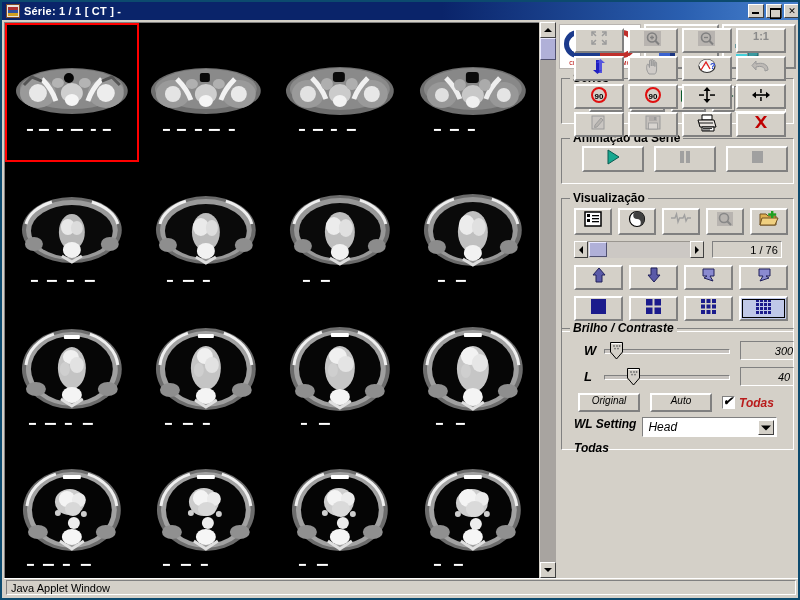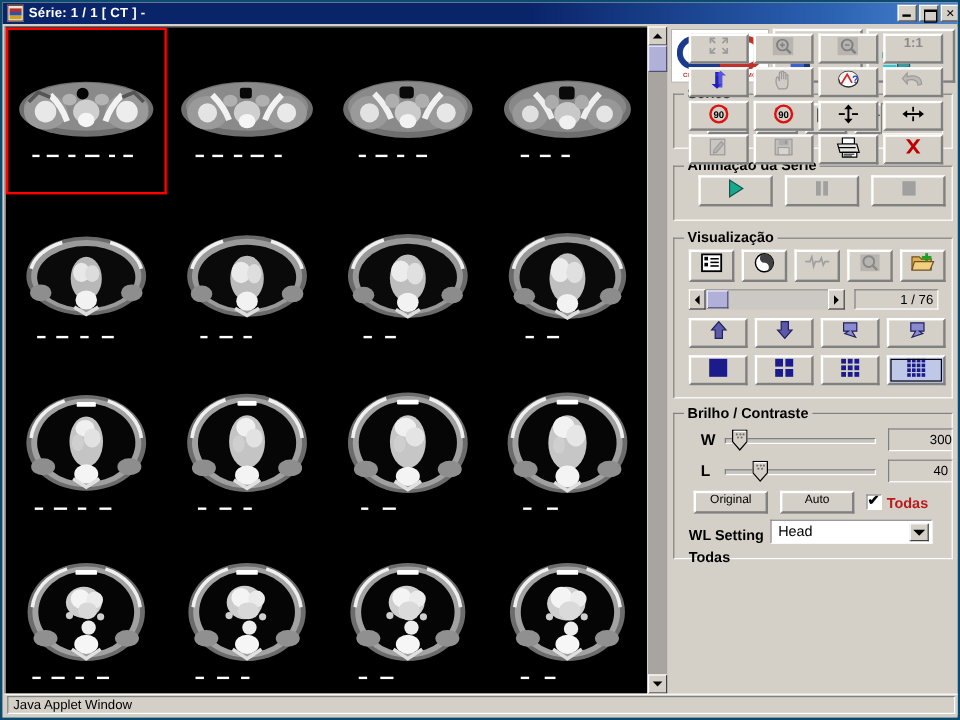--- a/index.html
+++ b/index.html
@@ -213,21 +213,21 @@
   #vis-scroll .vs-thumb { position:absolute; left:15px; top:1px; width:18px; height:15px;
      background:#b0b0d8; border-top:1px solid #e8e8ff; border-left:1px solid #e8e8ff;
      border-right:1px solid #505070; border-bottom:1px solid #505070; }
   #vis-count { position:absolute; left: 150px; top: 42px; width: 70px; height: 17px; }
   #vis-row2 { position:absolute; left: 12px; top: 66px; display:flex; gap: 6px; }
   #vis-row3 { position:absolute; left: 12px; top: 97px; display:flex; gap: 6px; }
   .arrbtn { width: 49px; height: 25px; }
   .gridbtn { width: 49px; height: 25px; }
 
   
-  #g-bc { left: 4px; top: 322px; width: 233px; height: 122px; }
+  #g-bc { left: 4px; top: 306px; width: 233px; height: 122px; font-style: italic; }
   .wl-row { position: absolute; display: flex; align-items: center; }
   #wl-w { left: 22px; top: 12px; }
   #wl-l { left: 22px; top: 38px; }
   .wl-label { width: 20px; font-size: 13px; font-weight: bold; color:#000; }
   .slider { position: relative; width: 126px; height: 18px; }
   .slider .track {
     position: absolute; left: 0; top: 7px; width: 126px; height: 5px;
     background: #c8c4c0;
     border-top: 1px solid #808080; border-left: 1px solid #808080;
     border-right: 1px solid #fff; border-bottom: 1px solid #fff;
@@ -244,21 +244,21 @@
   .chk {
     width: 13px; height: 13px; background: #fff;
     border-top: 1px solid #808080; border-left: 1px solid #808080;
     border-right: 1px solid #fff; border-bottom: 1px solid #fff;
     position: relative; flex:none;
   }
   .chk::after {
     content: '✔'; position: absolute; left: 0px; top: -2px;
     font-size: 12px; color: #000; line-height: 13px;
   }
-  .combo-row { position:absolute; display:flex; align-items:flex-end; }
+  .combo-row { position:absolute; display:flex; align-items:flex-start; }
   #cr-wl { left: 12px; top: 88px; }
   #cr-cores { left: 12px; top: 112px; }
   .combo-label { font-size: 12px; font-weight: bold; color:#000; margin-right: 6px; }
   .combo {
     position: relative; height: 20px; background: #fff;
     border-top: 1px solid #808080; border-left: 1px solid #808080;
     border-right: 1px solid #fff; border-bottom: 1px solid #fff;
     display: flex; align-items: center;
   }
   .combo .cv { font-size: 12px; color: #000; padding-left: 5px; }

